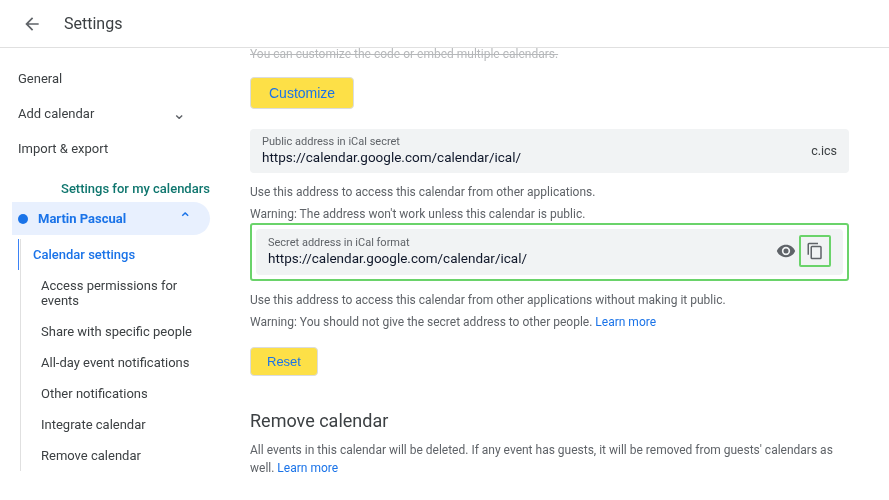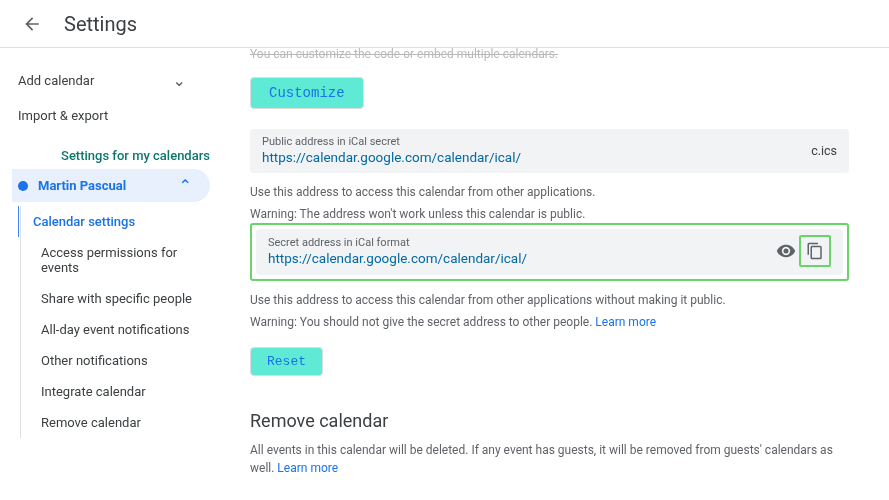--- a/index.html
+++ b/index.html
@@ -1,41 +1,41 @@
 <!DOCTYPE html>
 <html><head>
 <meta charset="utf-8">
 <style>
   * { box-sizing: border-box; margin: 0; padding: 0; }
   body { font-family: Roboto, Arial, sans-serif; font-size: 13px; color: #202124; background: #fff; width: 889px; height: 500px; overflow: hidden; }
   .header { display: flex; align-items: center; height: 48px; padding: 0 20px; border-bottom: 1px solid #e0e0e0; }
   .back-arrow { width: 24px; height: 24px; display:flex; align-items:center; justify-content:center; cursor:pointer; }
-  .header-title { font-size: 20px; font-weight: 400; margin-left: 20px; color:#3c4043; }
+  .header-title { font-size: 16px; font-weight: 400; margin-left: 20px; color:#3c4043; }
   .content { display: flex; height: calc(500px - 48px); }
   .sidebar { width: 210px; padding: 14px 0 0 18px; font-size: 13px; color:#3c4043; }
   .sidebar-item { padding: 9px 10px 9px 0; cursor: pointer; }
   .sidebar-item.head { display:flex; align-items:center; justify-content:space-between; padding-right:24px; }
   .chev { font-size:16px; color:#5f6368; }
   .section-label { font-weight: 500; color:#0f766e; padding: 16px 0 6px 0; font-size:13px;text-align:right; }
   .cal-selected { display:flex; align-items:center; justify-content:space-between; background:#e8f0fe; border-radius: 0 18px 18px 0; padding:7px 18px 7px 0; margin-left:-6px; padding-left:6px; }
   .cal-selected .dot { width:10px; height:10px; border-radius:50%; background:#1a73e8; margin-right:10px; }
   .cal-selected .name { color:#1a73e8; font-weight:700; flex:1; }
   .cal-selected .chev { color:#1a73e8; }
   .sub-list { border-left: 1px solid #e0e0e0; margin-left: 2px; padding-left: 14px; margin-top:4px;}
   .sub-item { padding: 8px 6px; font-size:13px; color:#3c4043; cursor:pointer; }
   .sub-item.active { color:#1a73e8; font-weight:500; border-left:1px solid #3b82f6; margin-left:-17px; padding-left:14px; }
   .main { flex:1; padding: 0 40px 0 40px; overflow:hidden; position:relative;}
   .truncated-top { color:#5f6368; font-size:12px; margin-top:-8px; padding-top:6px; text-decoration: line-through; opacity:.45; }
   .truncated-wrap { border-top:1px solid rgba(0,0,0,0); }
-  .btn { display:inline-block; border:1px solid #dadce0; border-radius:4px; padding:7px 18px; font-size:14px; cursor:pointer; background:#5eead4;font-family:Liberation Mono, monospace; }
+  .btn { display:inline-block; border:1px solid #dadce0; border-radius:4px; padding:7px 18px; font-size:14px; cursor:pointer; background:#fde047; }
   .btn.blue { color:#1a73e8; font-weight:500; }
   .btn.blue.small { font-size:13px; padding:6px 16px; }
   .fieldbox { background:#f1f3f4; border-radius:4px; padding:6px 12px 8px 12px; margin-top:20px; position:relative; }
   .field-label { font-size:11px; color:#5f6368; }
-  .field-value { font-size:13.5px; color:#0369a1; padding-top:1px; }
+  .field-value { font-size:13.5px; color:#0f172a; padding-top:1px; }
   .field-row { display:flex; align-items:center; }
   .field-left { flex:1; }
   .ext { font-size:12.5px; color:#3c4043; padding-left:10px; }
   .helper { font-size:12px; color:#5f6368; margin-top:10px; line-height:1.5; }
   .link { color:#1a73e8; cursor:pointer; }
   .highlight { border:2px solid #6ad36a; border-radius:3px; padding:4px; }
   .highlight .fieldbox { margin-top:0; }
   .icon-btn { width:26px; height:26px; display:flex; align-items:center; justify-content:center; cursor:pointer; color:#5f6368; }
   .copy-highlight { border:2px solid #6ad36a; border-radius:2px; padding:1px; }
   .section-h { font-size:18px; color:#3c4043; margin-top:34px; font-weight:400; }
@@ -48,20 +48,21 @@
   <div class="back-arrow">
     <svg width="20" height="20" viewBox="0 0 24 24" fill="#5f6368">
         <path d="M20 11H7.83l5.59-5.59L12 4l-8 8 8 8 1.41-1.41L7.83 13H20z"></path>
       </svg>
   </div>
   <div class="header-title">Settings</div>
 </div>
 
 <div class="content">
   <div class="sidebar">
+    <div class="sidebar-item">General</div>
     <div class="sidebar-item head">
       <span>Add calendar</span>
       <span class="chev">⌄</span>
     </div>
     <div class="sidebar-item">Import &amp; export</div>
     <div class="section-label">Settings for my calendars</div>
     <div class="cal-selected">
       <span class="dot"></span>
       <span class="name">Martin Pascual</span>
       <span class="chev">⌃</span>

